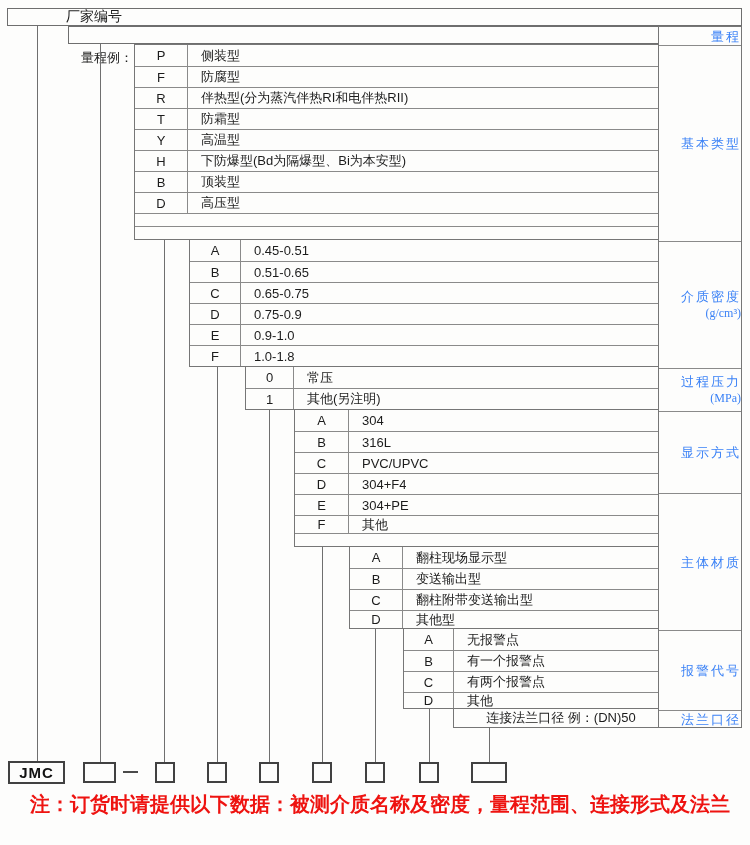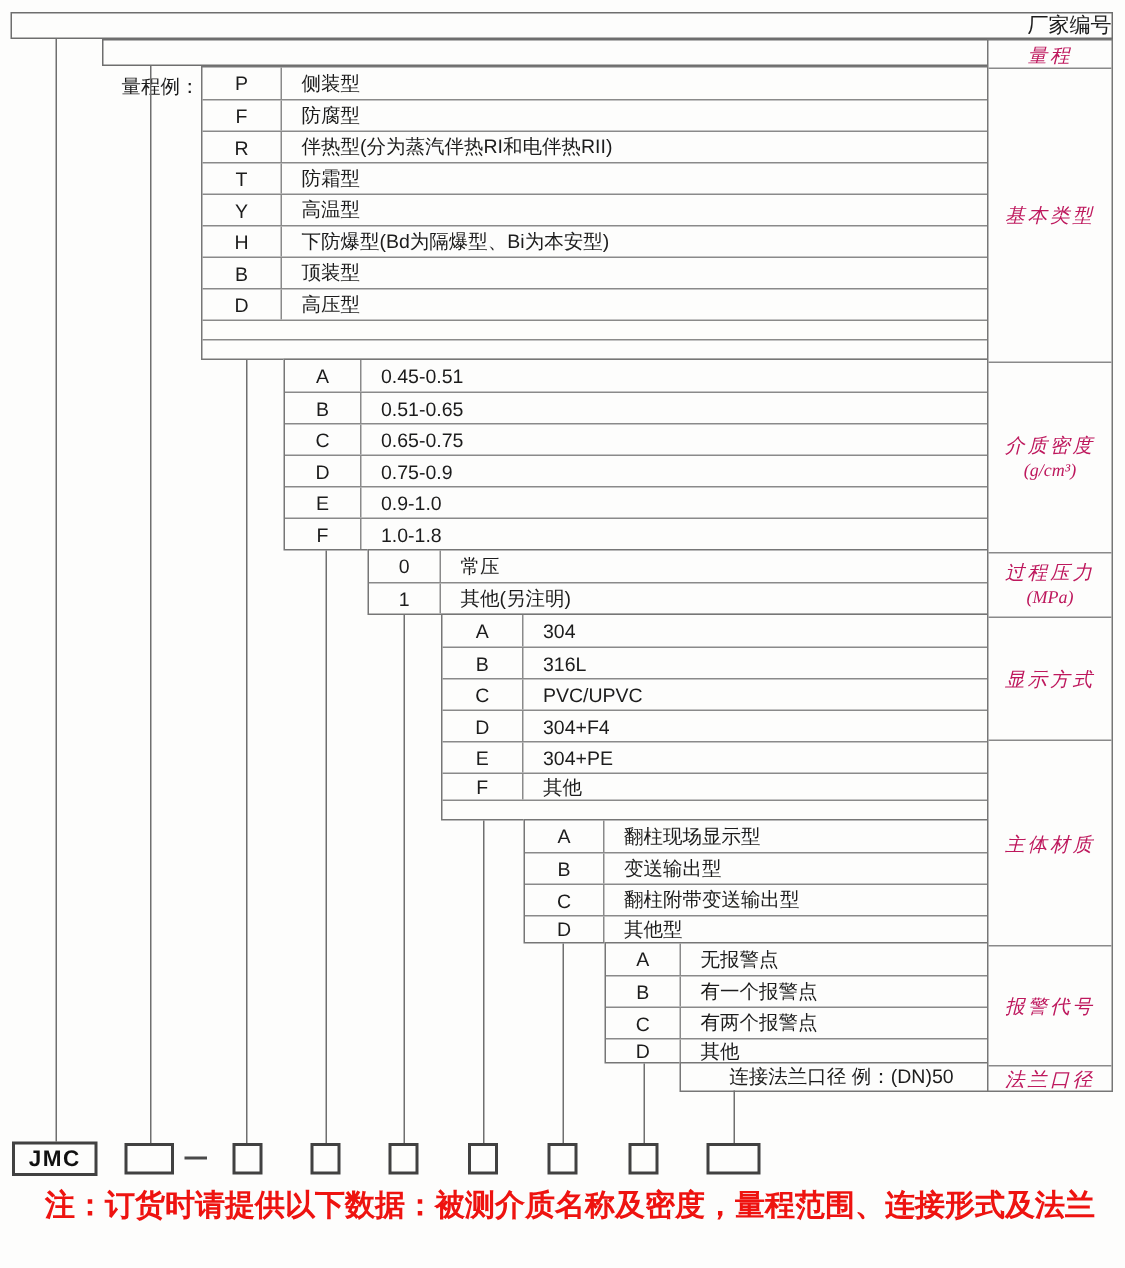--- a/index.html
+++ b/index.html
@@ -24,23 +24,23 @@
   .tcode{
     width:52px;flex:0 0 auto;text-align:center;border-right:1px solid #8a8a8a;
     height:100%;display:flex;align-items:center;justify-content:center;
   }
   .tdesc{padding-left:13px;white-space:nowrap;overflow:hidden;}
   .empty-row{border-top:1px solid #8a8a8a;box-sizing:border-box;}
   
   .sidecol{border:1px solid #767676;background:#fdfdfc;}
   .scell{
     border-top:1px solid #8a8a8a;box-sizing:border-box;
-    display:flex;flex-direction:column;align-items:center;justify-content:center;
+    display:flex;flex-direction:column;align-items:flex-end;justify-content:center;
     font-family:"Liberation Serif","DejaVu Serif",serif;
-    font-size:13px;letter-spacing:2px;color:#be185d;text-align:center;line-height:17px;font-style:italic;
+    font-size:13px;letter-spacing:2px;color:#3b82f6;text-align:center;line-height:17px;
   }
   .scell:first-child{border-top:none;}
   .scell .sub{letter-spacing:0;font-size:12px;}
   
   .vline{position:absolute;width:1px;background:#6f6f6f;}
   
   .bbox{
     position:absolute;box-sizing:border-box;height:21px;top:762px;
     border:2px solid #414141;background:#fdfdfc;
   }
@@ -52,21 +52,21 @@
   .dash{position:absolute;background:#4a4a4a;height:2px;width:15px;}
   
   .note{
     position:absolute;left:10px;top:791px;width:738px;
     font-size:20px;font-weight:bold;line-height:26px;white-space:nowrap;
   }
 </style>
 </head>
 <body>
 
-<div class="abs bar" style="left:7px;top:8px;width:735px;height:18px;justify-content:flex-end;">
+<div class="abs bar" style="left:7px;top:8px;width:735px;height:18px;">
   <span style="padding-left:58px;">厂家编号</span>
 </div>
 
 <div class="abs bar" style="left:68px;top:26px;width:591px;height:18px;font-size:13px;">
   <span style="padding-left:12px;margin-top:45px;">量程例：L=2000mm</span>
 </div>
 
 <div class="abs tbl" style="left:134px;top:44px;width:525px;">
   <div class="trow">
     <div class="tcode" style="width:52px">P</div>

